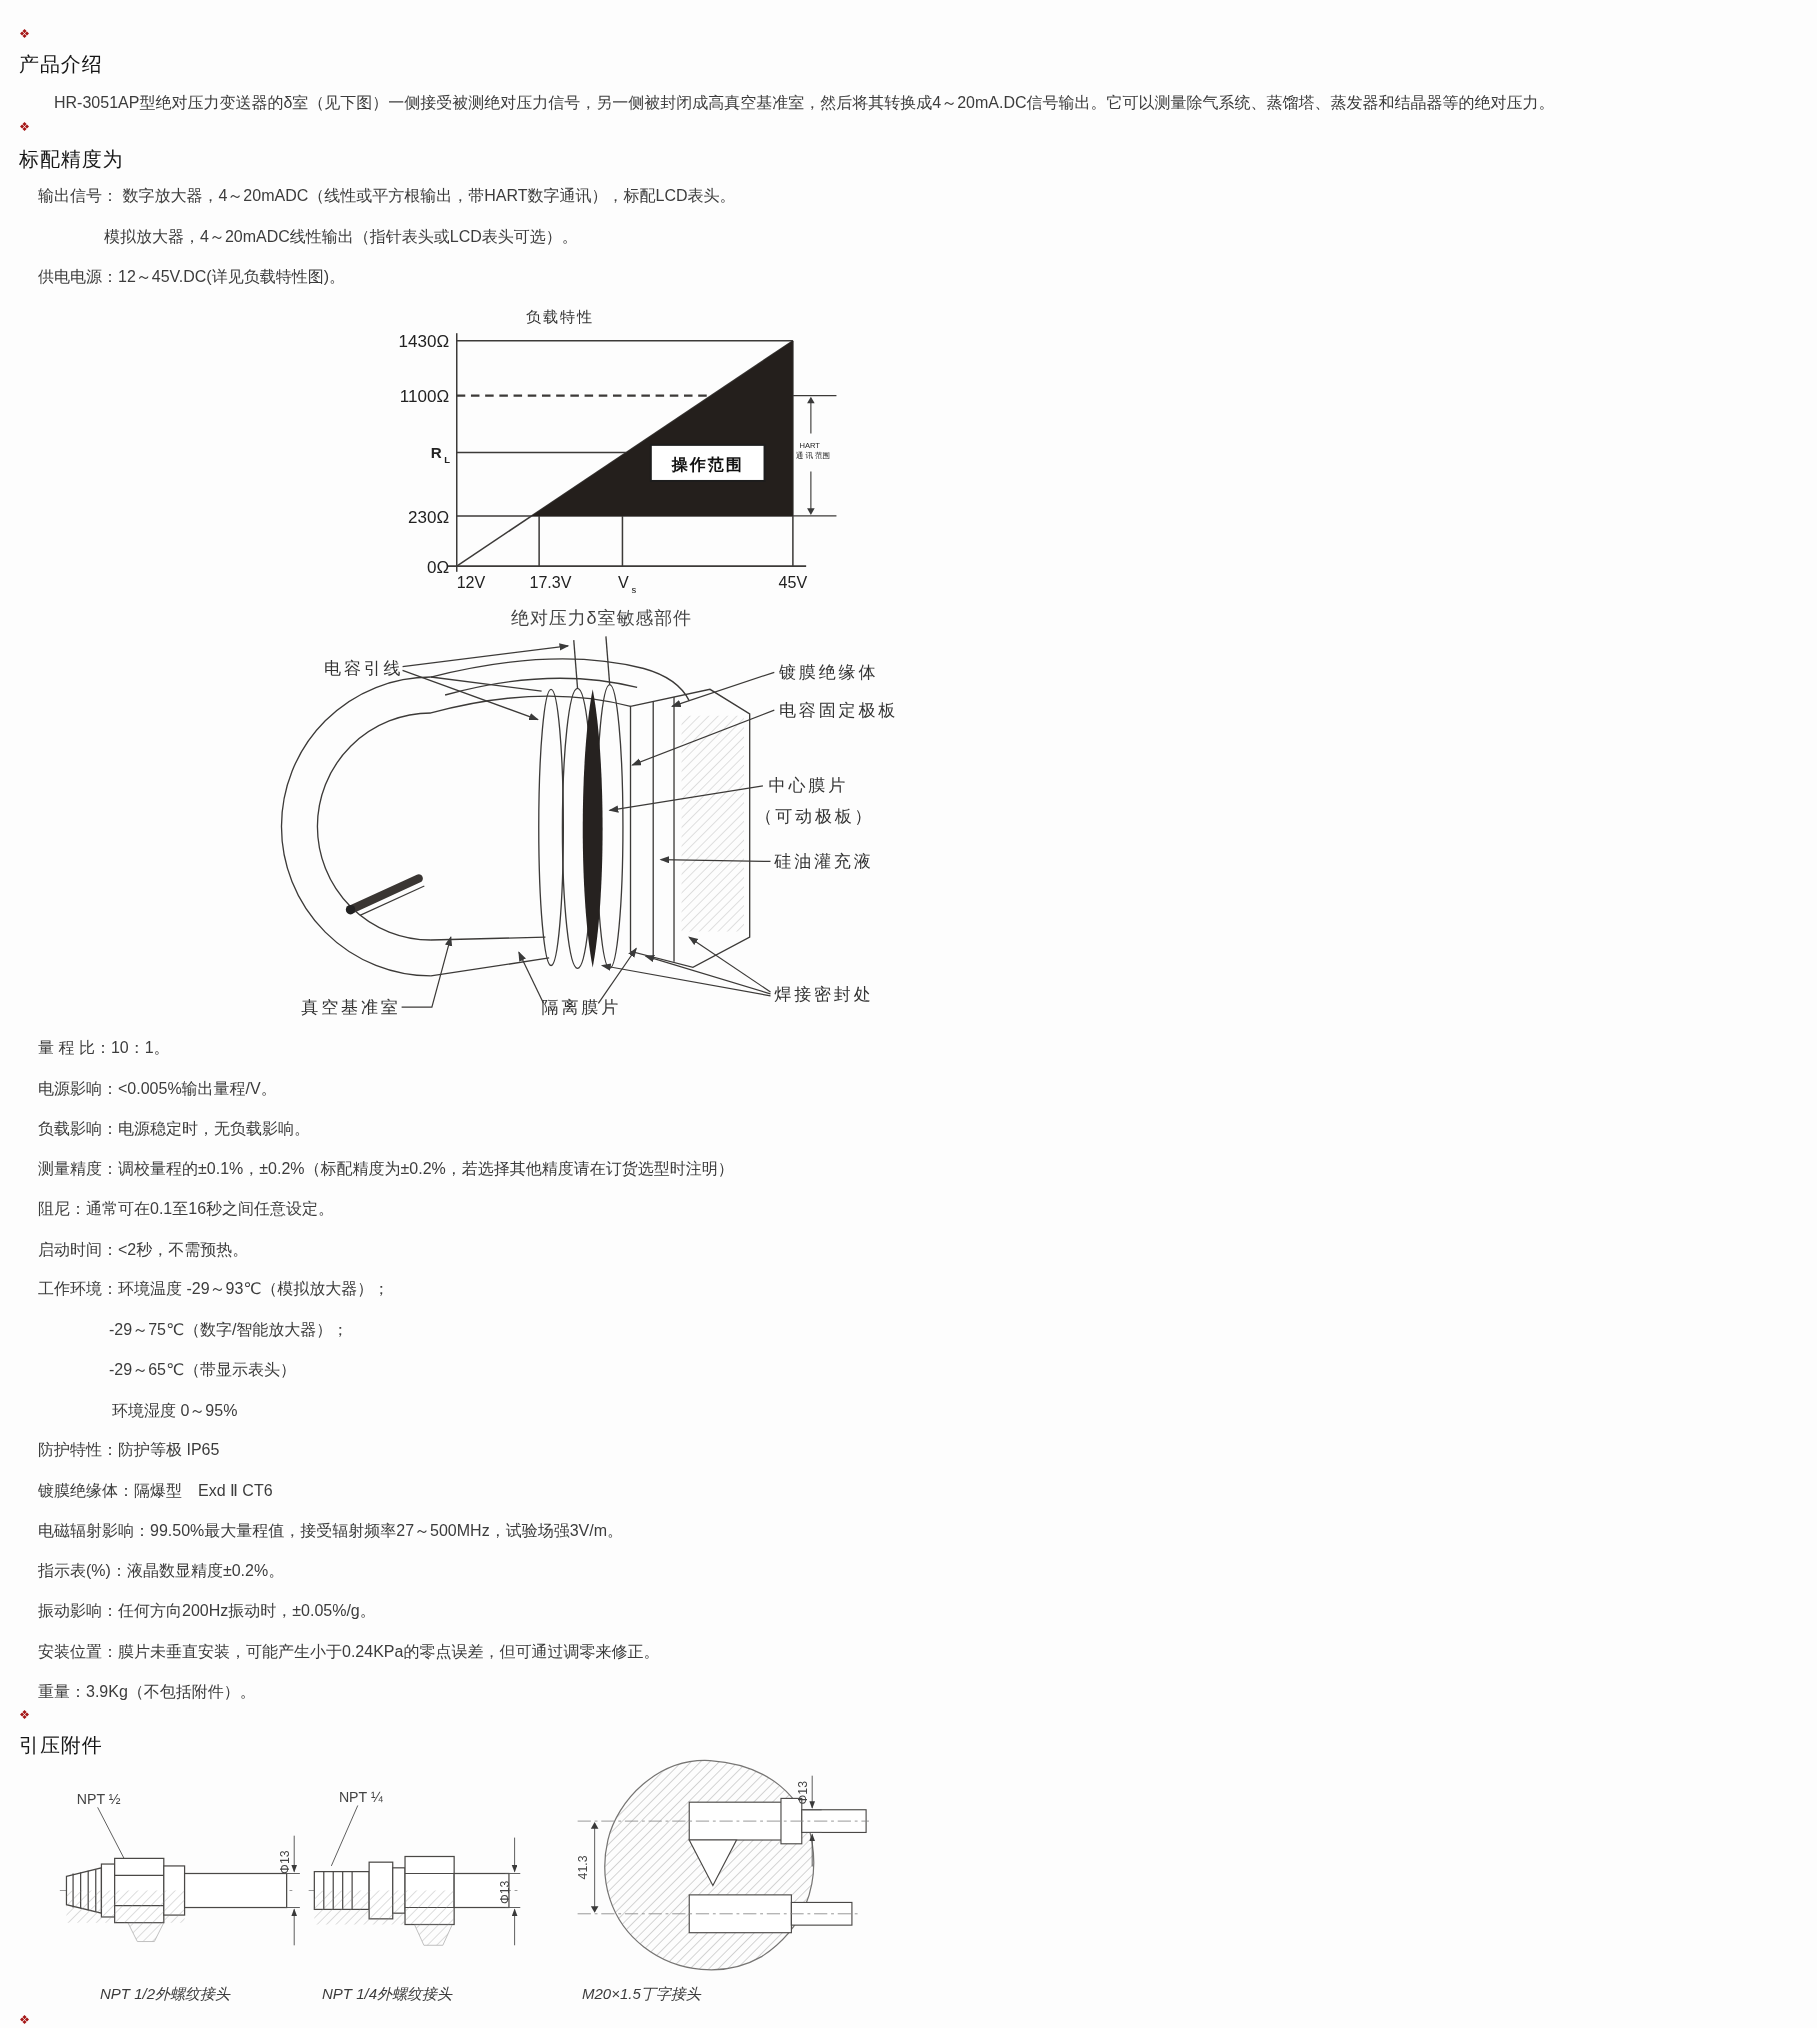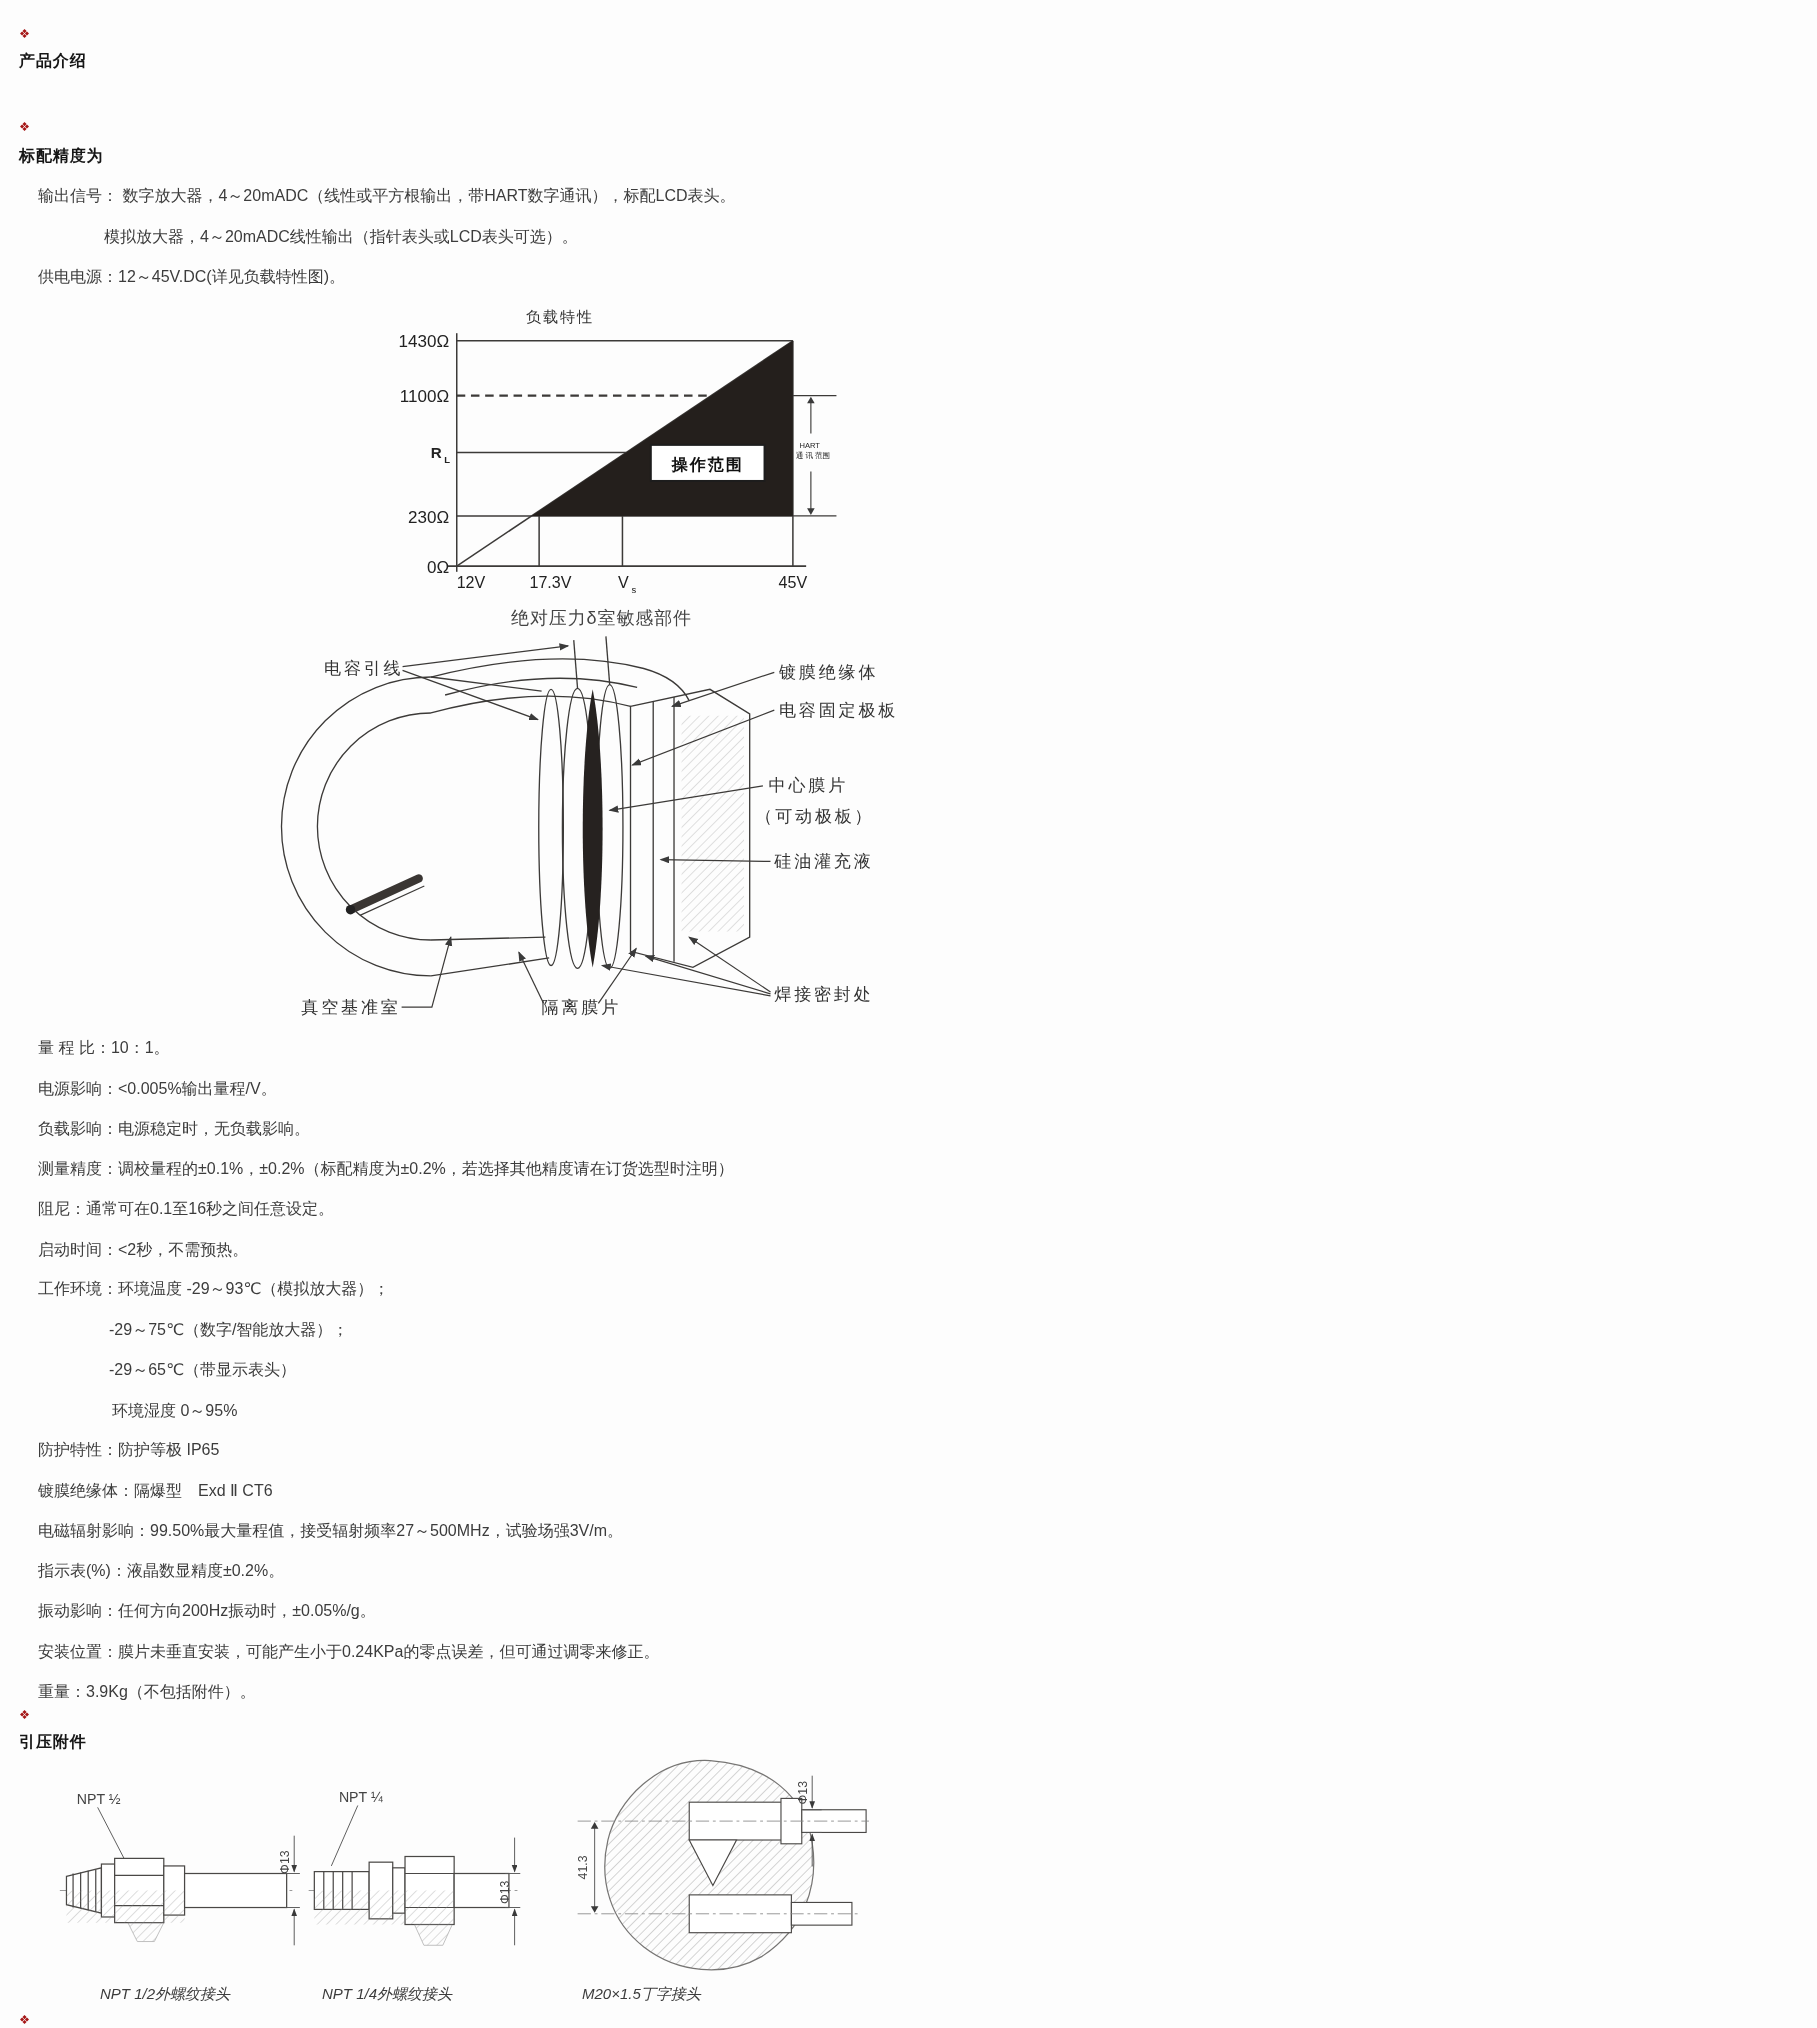--- a/index.html
+++ b/index.html
@@ -1,18 +1,18 @@
 <!DOCTYPE html>
 <html style="font-size:15px"><head>
 <meta charset="utf-8">
 <style>
   html,body{margin:0;padding:0;background:#ffffff;}
   .page{position:relative;width:1817px;height:2028px;background:#fdfdfd;overflow:hidden;
         font-family:"Liberation Sans","DejaVu Sans",sans-serif;color:#3f3f3f;}
-  .hd{position:absolute;font-size:16px;font-weight:bold;color:#161616;white-space:nowrap;letter-spacing:0.9px;}
+  .hd{position:absolute;font-size:20px;font-weight:normal;color:#161616;white-space:nowrap;letter-spacing:0.9px;}
   .ln{position:absolute;font-size:16px;color:#3c3c3c;white-space:nowrap;}
   .redico{position:absolute;font-size:12.3px;color:#a51717;line-height:12.3px;}
   .cap{position:absolute;font-size:15px;color:#3c3c3c;white-space:nowrap;font-style:italic;}
   .fig-cap{position:absolute;font-size:18px;color:#444;white-space:nowrap;letter-spacing:0.9px;}
   svg{position:absolute;overflow:visible;}
   svg text{font-family:"Liberation Sans","DejaVu Sans",sans-serif;}
   .cadtxt{font-family:"Liberation Mono","DejaVu Sans Mono",monospace;fill:#222;}
 </style>
 </head>
 <body>
@@ -25,20 +25,21 @@
         <line x1="0" y1="0" x2="0" y2="7" stroke="#8a8a8a" stroke-width="1"></line>
       </pattern>
       <marker id="arr" markerWidth="9" markerHeight="8" refX="7" refY="3" orient="auto">
         <path d="M0,0 L8,3 L0,6 Z" fill="#3a3a3a"></path>
       </marker>
     </defs>
   </svg>
 
   <span class="redico" style="left:19px;top:28px">❖</span>
   <div class="hd" style="left:19px;top:51px">产品介绍</div>
+  <div class="ln" style="left:54px;top:93px">HR-3051AP型绝对压力变送器的δ室（见下图）一侧接受被测绝对压力信号，另一侧被封闭成高真空基准室，然后将其转换成4～20mA.DC信号输出。它可以测量除气系统、蒸馏塔、蒸发器和结晶器等的绝对压力。</div>
 
   <span class="redico" style="left:19px;top:121px">❖</span>
   <div class="hd" style="left:19px;top:146px">标配精度为</div>
   <div class="ln" style="left:38px;top:186px">输出信号： 数字放大器，4～20mADC（线性或平方根输出，带HART数字通讯），标配LCD表头。</div>
   <div class="ln" style="left:104px;top:227px">模拟放大器，4～20mADC线性输出（指针表头或LCD表头可选）。</div>
   <div class="ln" style="left:38px;top:267px">供电电源：12～45V.DC(详见负载特性图)。</div>
 
   <svg style="left:274px;top:301px" width="606" height="303" viewBox="0 0 640 320">
     <text x="302" y="22" text-anchor="middle" font-size="16" fill="#333" letter-spacing="2">负载特性</text>
     <g stroke="#3c3a38" stroke-width="1.6" fill="none">

